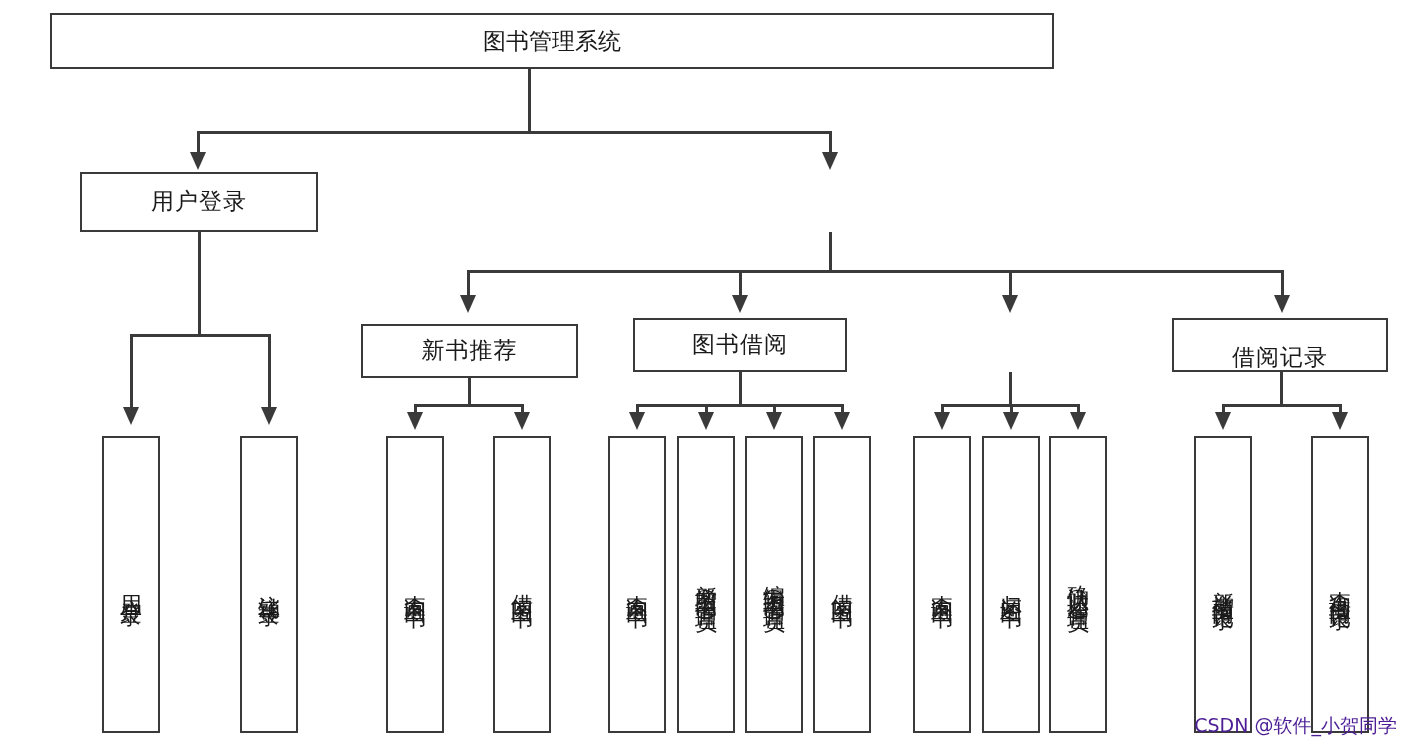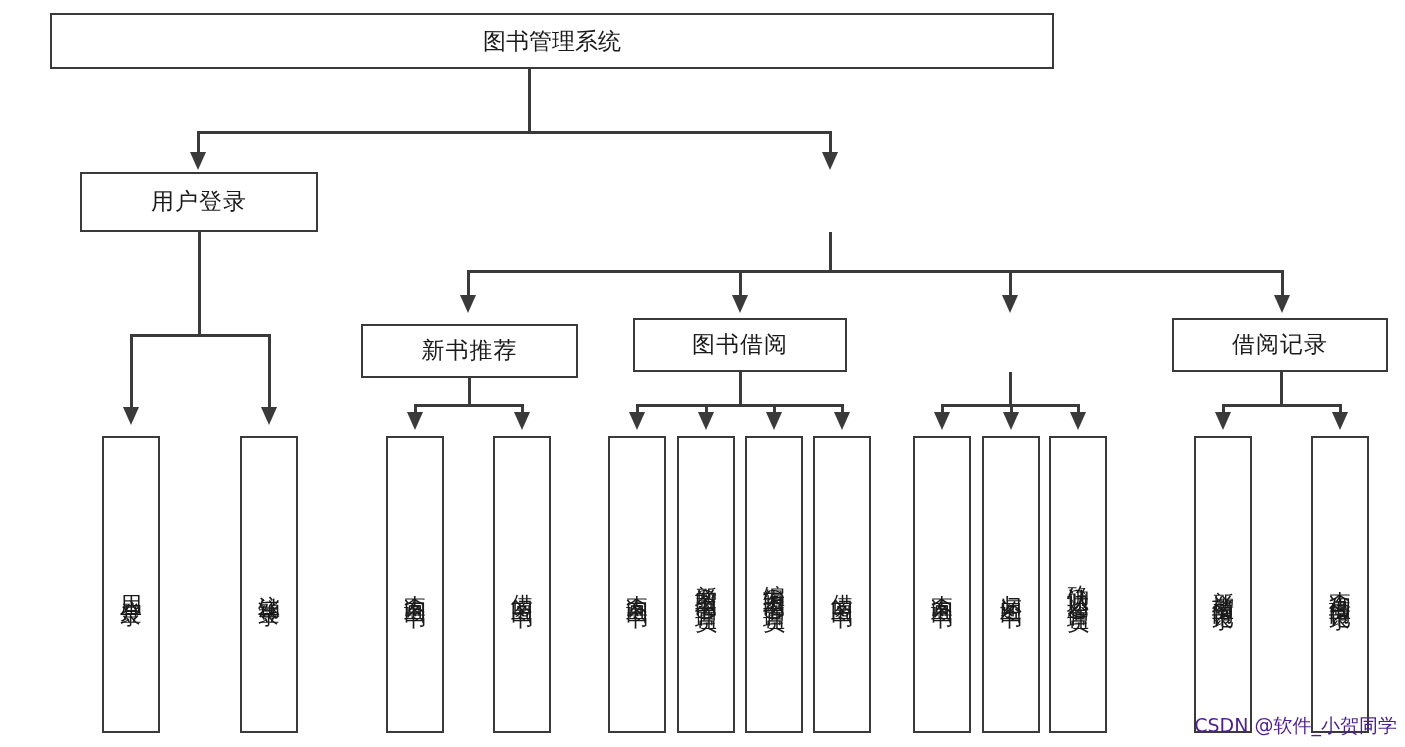--- a/index.html
+++ b/index.html
@@ -122,21 +122,21 @@
 
   <div class="seg v" style="left:1281px; top:270px; height:27px;"></div>
   <div class="arrowhead" style="left:1274px; top:295px;"></div>
 
   <div class="node h" style="left:361px; top:324px; width:217px; height:54px;">
     <span>新书推荐</span>
   </div>
   <div class="node h" style="left:633px; top:318px; width:214px; height:54px;">
     <span>图书借阅</span>
   </div>
-  <div class="node h" style="left:1172px; top:318px; width:216px; height:54px;">
+  <div class="node h" style="left:1172px; top:318px; width:216px; height:54px;align-items:flex-end;">
     <span>借阅记录</span>
   </div>
 
   <div class="seg v" style="left:198px; top:232px; height:104px;"></div>
   <div class="seg h" style="left:130px; top:334px; width:138px;"></div>
   <div class="seg v" style="left:130px; top:334px; height:75px;"></div>
   <div class="arrowhead" style="left:123px; top:407px;"></div>
   <div class="seg v" style="left:268px; top:334px; height:75px;"></div>
   <div class="arrowhead" style="left:261px; top:407px;"></div>
 

